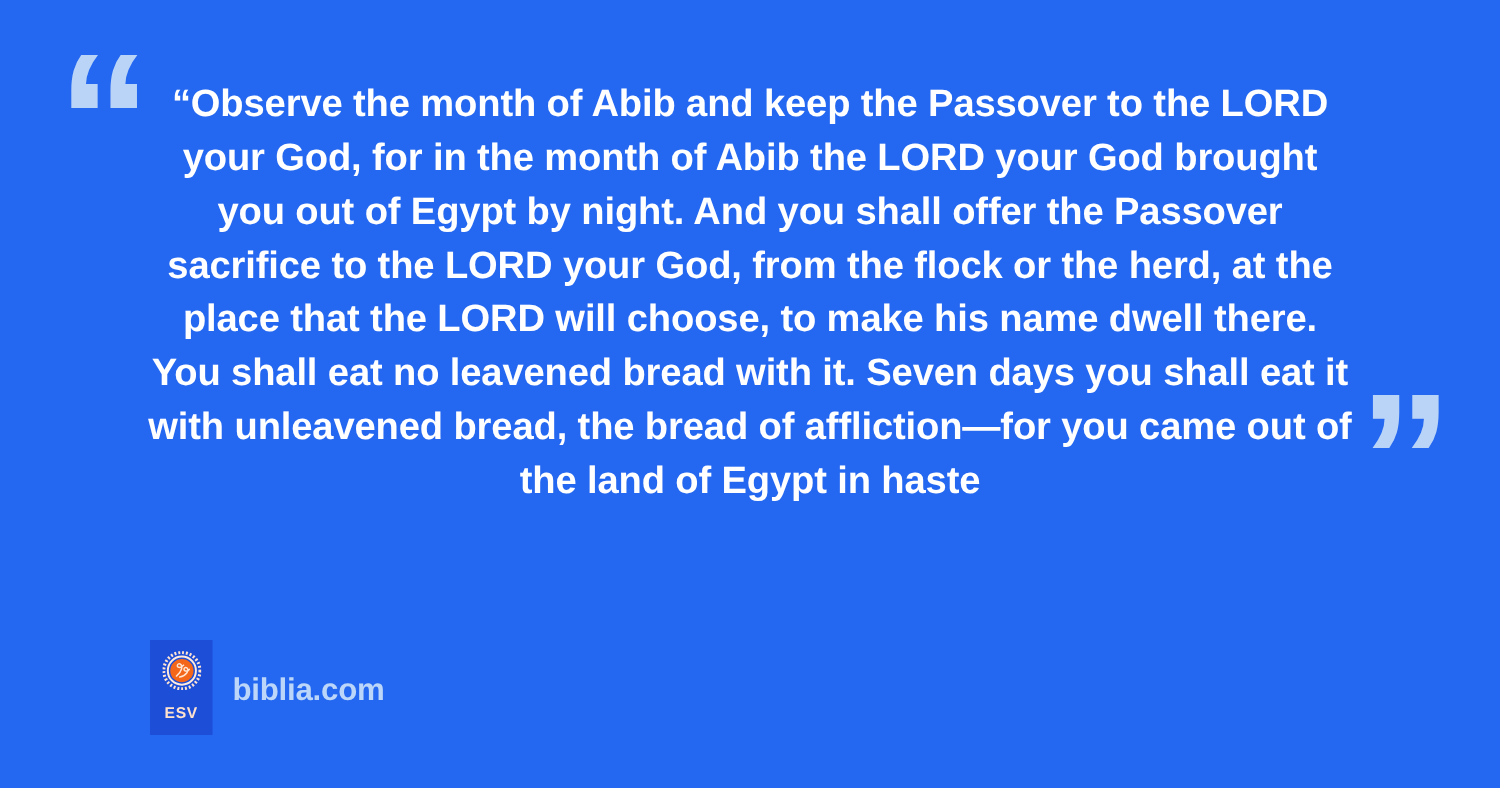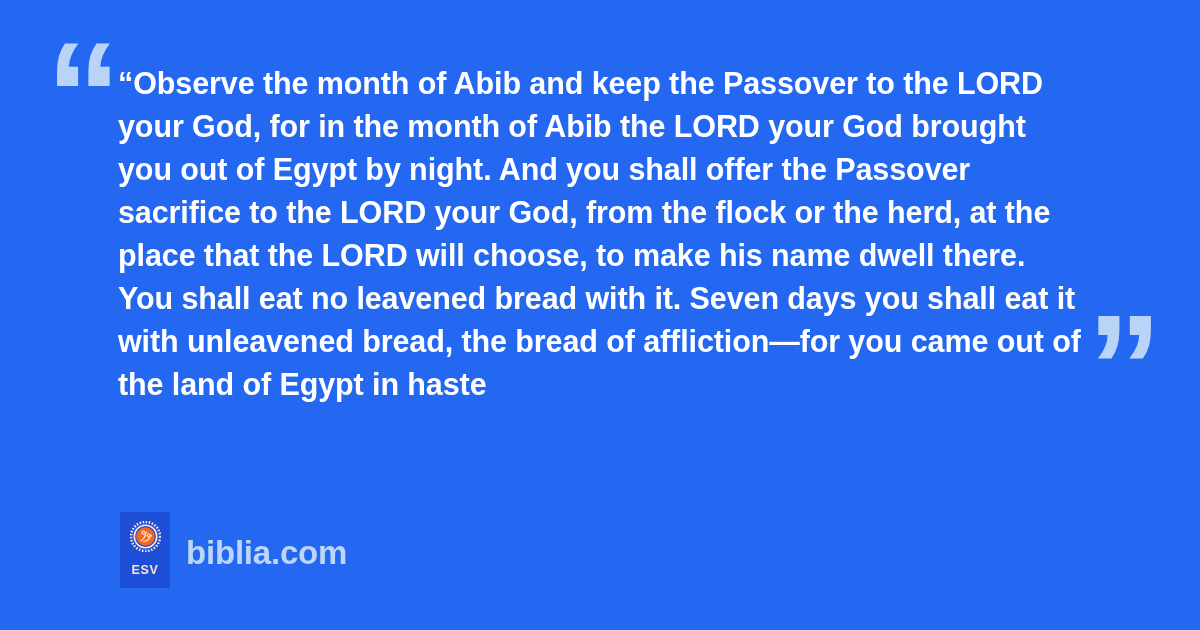--- a/index.html
+++ b/index.html
@@ -43,21 +43,21 @@
     right: 40px;
     top: 292px;
   }
 
   
   #quote-body {
     position: absolute;
     left: 60px;
     right: 60px;
     top: 62px;
-    text-align: left;
+    text-align: center;
     color: #ffffff;
     font-weight: 700;
     font-size: 30.5px;
     line-height: 43px;
     letter-spacing: -0.1px;
     text-rendering: optimizeLegibility;
   }
 
   #quote-text {
     display: block;
@@ -111,21 +111,21 @@
   #version-name {
     color: #bbd6f8;
     font-size: 40px;
     font-weight: 700;
     letter-spacing: -0.4px;
     line-height: 1.08;
   }
 
   #site-name {
     color: #bbd6f8;
-    font-size: 33px;
+    font-size: 25px;
     font-weight: 700;
     letter-spacing: -0.2px;
     margin-top: 6px;
     line-height: 1.1;
   }
 </style>
 </head>
 <body>
 
 <div id="verse-card">

